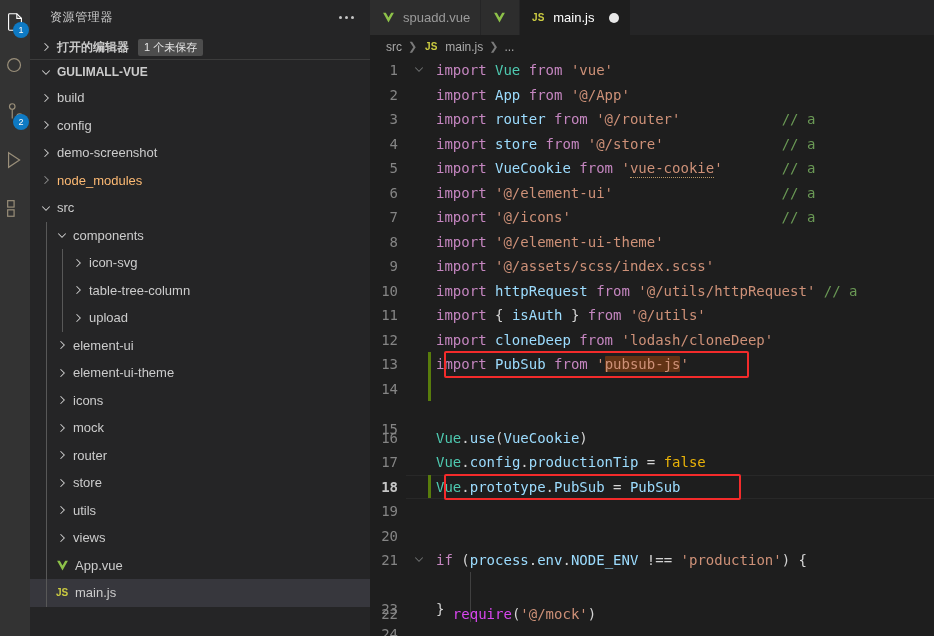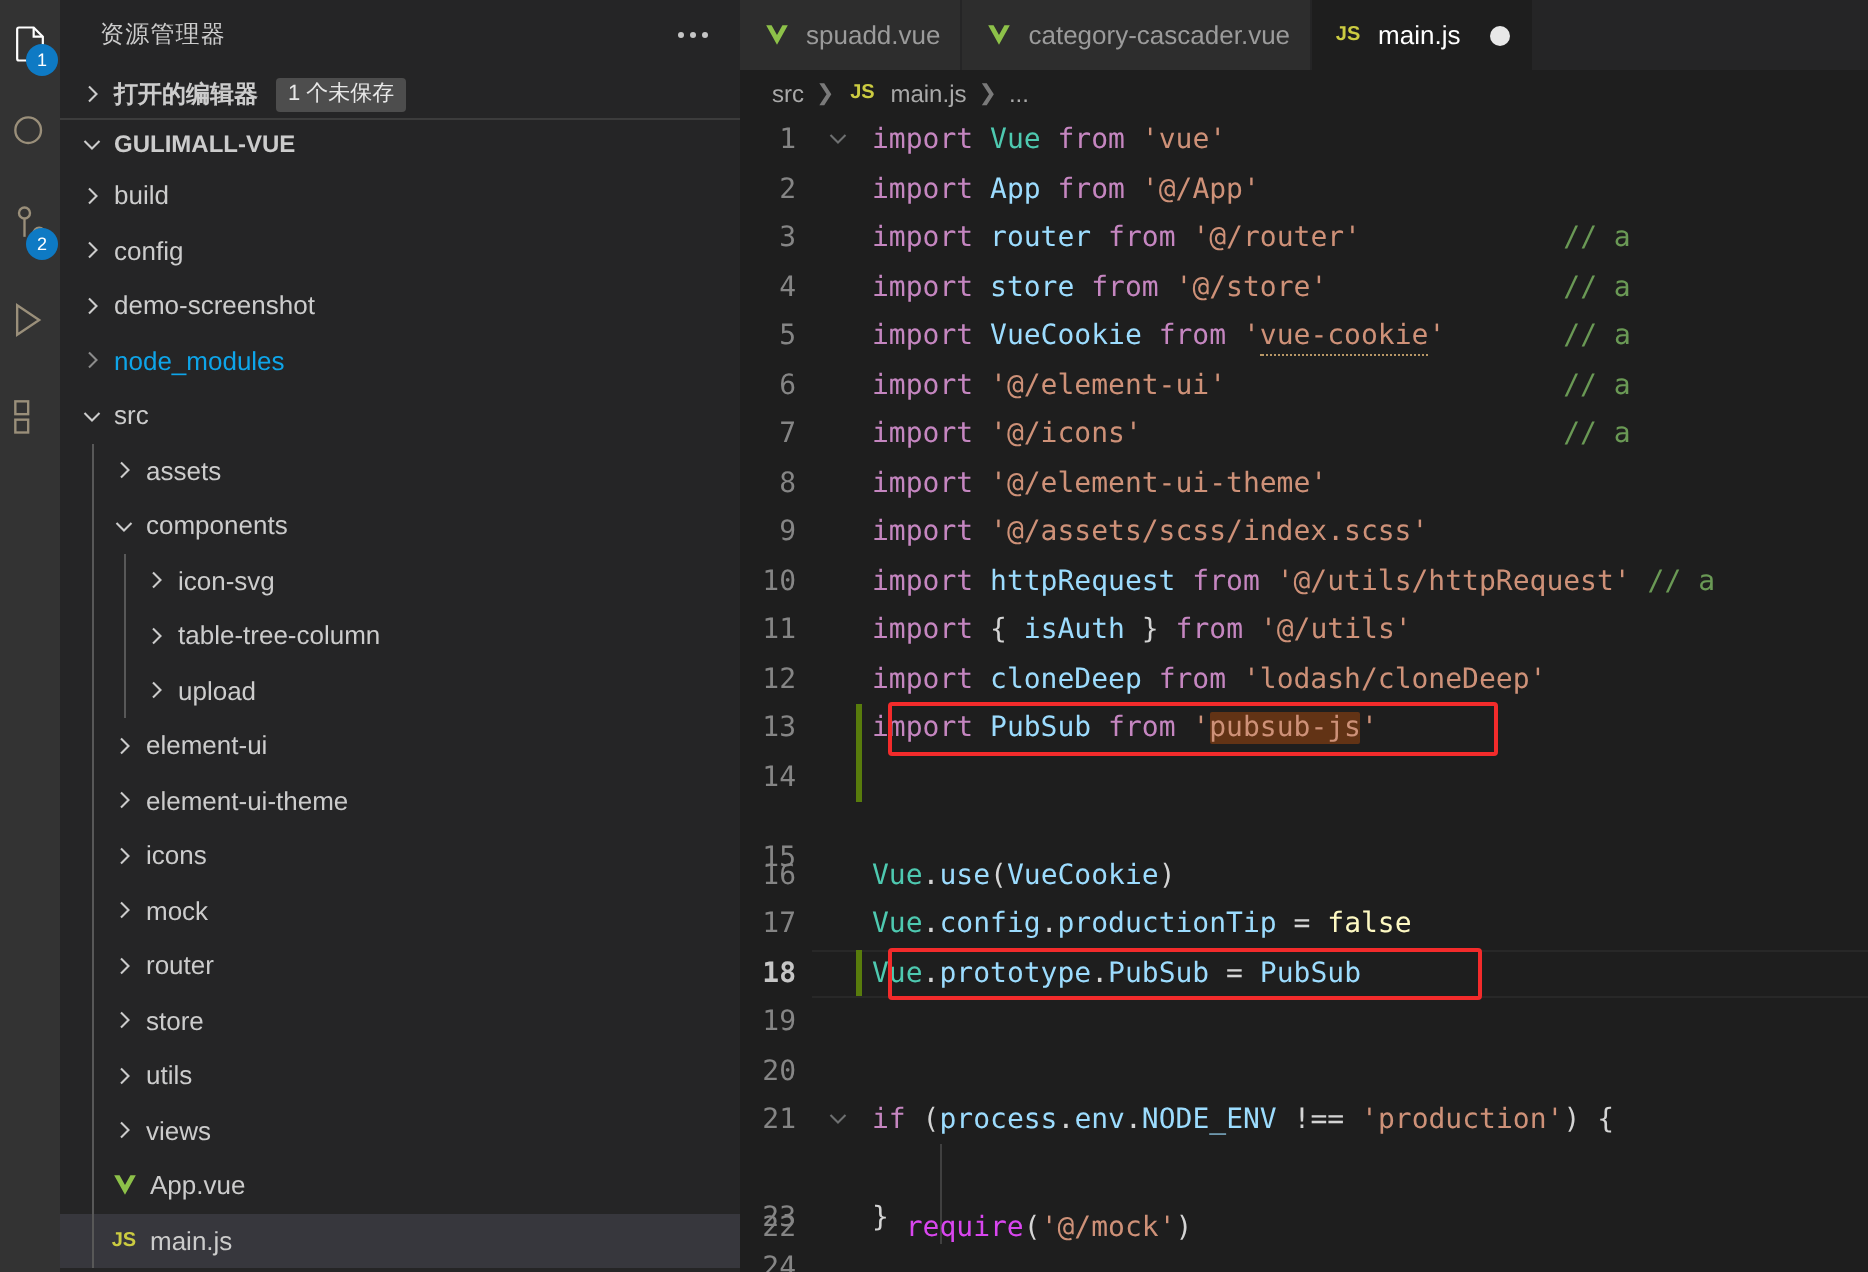--- a/index.html
+++ b/index.html
@@ -123,21 +123,21 @@
     align-items: center;
     font-size: 13px;
     color: #cccccc;
     cursor: pointer;
     position: relative;
     white-space: nowrap;
   }
   .row.selected { background: #37373d; }
   .row .indent { flex: 0 0 auto; height: 100%; }
   .row .lbl { margin-left: 3px; }
-  .row.dim .lbl { color: #0ea5e9; }
+  .row.dim .lbl { color: #fdba74; }
   .row.dim .twisty { color: #8c8c8c; }
   .guide {
     position: absolute;
     top: 0; bottom: 0;
     width: 1px;
     background: #585858;
   }
   .ficon {
     width: 16px; height: 16px; flex: 0 0 16px;
     display: inline-flex; align-items: center; justify-content: center;
@@ -260,21 +260,21 @@
     letter-spacing: 0px;
   }
   .kw   { color: #c586c0; }
   .ident{ color: #9cdcfe; }
   .str  { color: #ce9178; }
   .cmt  { color: #6a9955; }
   .teal { color: #4ec9b0; }
   .plain{ color: #d4d4d4; }
   .ctrl { color: #c586c0; }
   .fn   { color: #d946ef; }
-  .const{ color: #fef9c3; }
+  .const{ color: #eab308; }
   .hl-occurrence {
     background: #623315;
     border-radius: 1px;
   }
   .squiggle {
     border-bottom: 1px dotted #b89766;
     padding-bottom: 1px;
   }
   .indent-guide {
     position: absolute;
@@ -425,30 +425,20 @@
               <path d="M3 6 L8 11 L13 6"></path>
             </svg>
           </span>
           <span class="lbl">src</span>
         </div>
         <div class="row">
           <div class="guide" style="left: 16px;"></div>
           <span class="indent" style="width: 24px;"></span>
           <span class="twisty">
             <svg width="12" height="12" viewBox="0 0 16 16" fill="none" stroke="#cccccc" stroke-width="1.4">
-              <path d="M6 3 L11 8 L6 13"></path>
-            </svg>
-          </span>
-          <span class="lbl">assets</span>
-        </div>
-        <div class="row">
-          <div class="guide" style="left: 16px;"></div>
-          <span class="indent" style="width: 24px;"></span>
-          <span class="twisty">
-            <svg width="12" height="12" viewBox="0 0 16 16" fill="none" stroke="#cccccc" stroke-width="1.4">
               <path d="M3 6 L8 11 L13 6"></path>
             </svg>
           </span>
           <span class="lbl">components</span>
         </div>
         <div class="row">
           <div class="guide" style="left: 16px;"></div>
           <div class="guide" style="left: 32px;"></div>
           <span class="indent" style="width: 40px;"></span>
           <span class="twisty">
@@ -589,21 +579,20 @@
             </svg>
           </span>
           <span class="tab-label">spuadd.vue</span>
         </div>
         <div class="tab">
           <span class="ficon">
             <svg width="13" height="13" viewBox="0 0 24 24">
               <path d="M2 3 H7 L12 12 L17 3 H22 L12 21 Z" fill="#8dc149"></path>
             </svg>
           </span>
-          <span class="tab-label">category-cascader.vue</span>
         </div>
         <div class="tab active">
           <span class="ficon js">JS</span>
           <span class="tab-label">main.js</span>
           <span class="modified-dot"></span>
         </div>
         <div class="tabbar-rest"></div>
       </div>
 
     <div class="breadcrumb">

